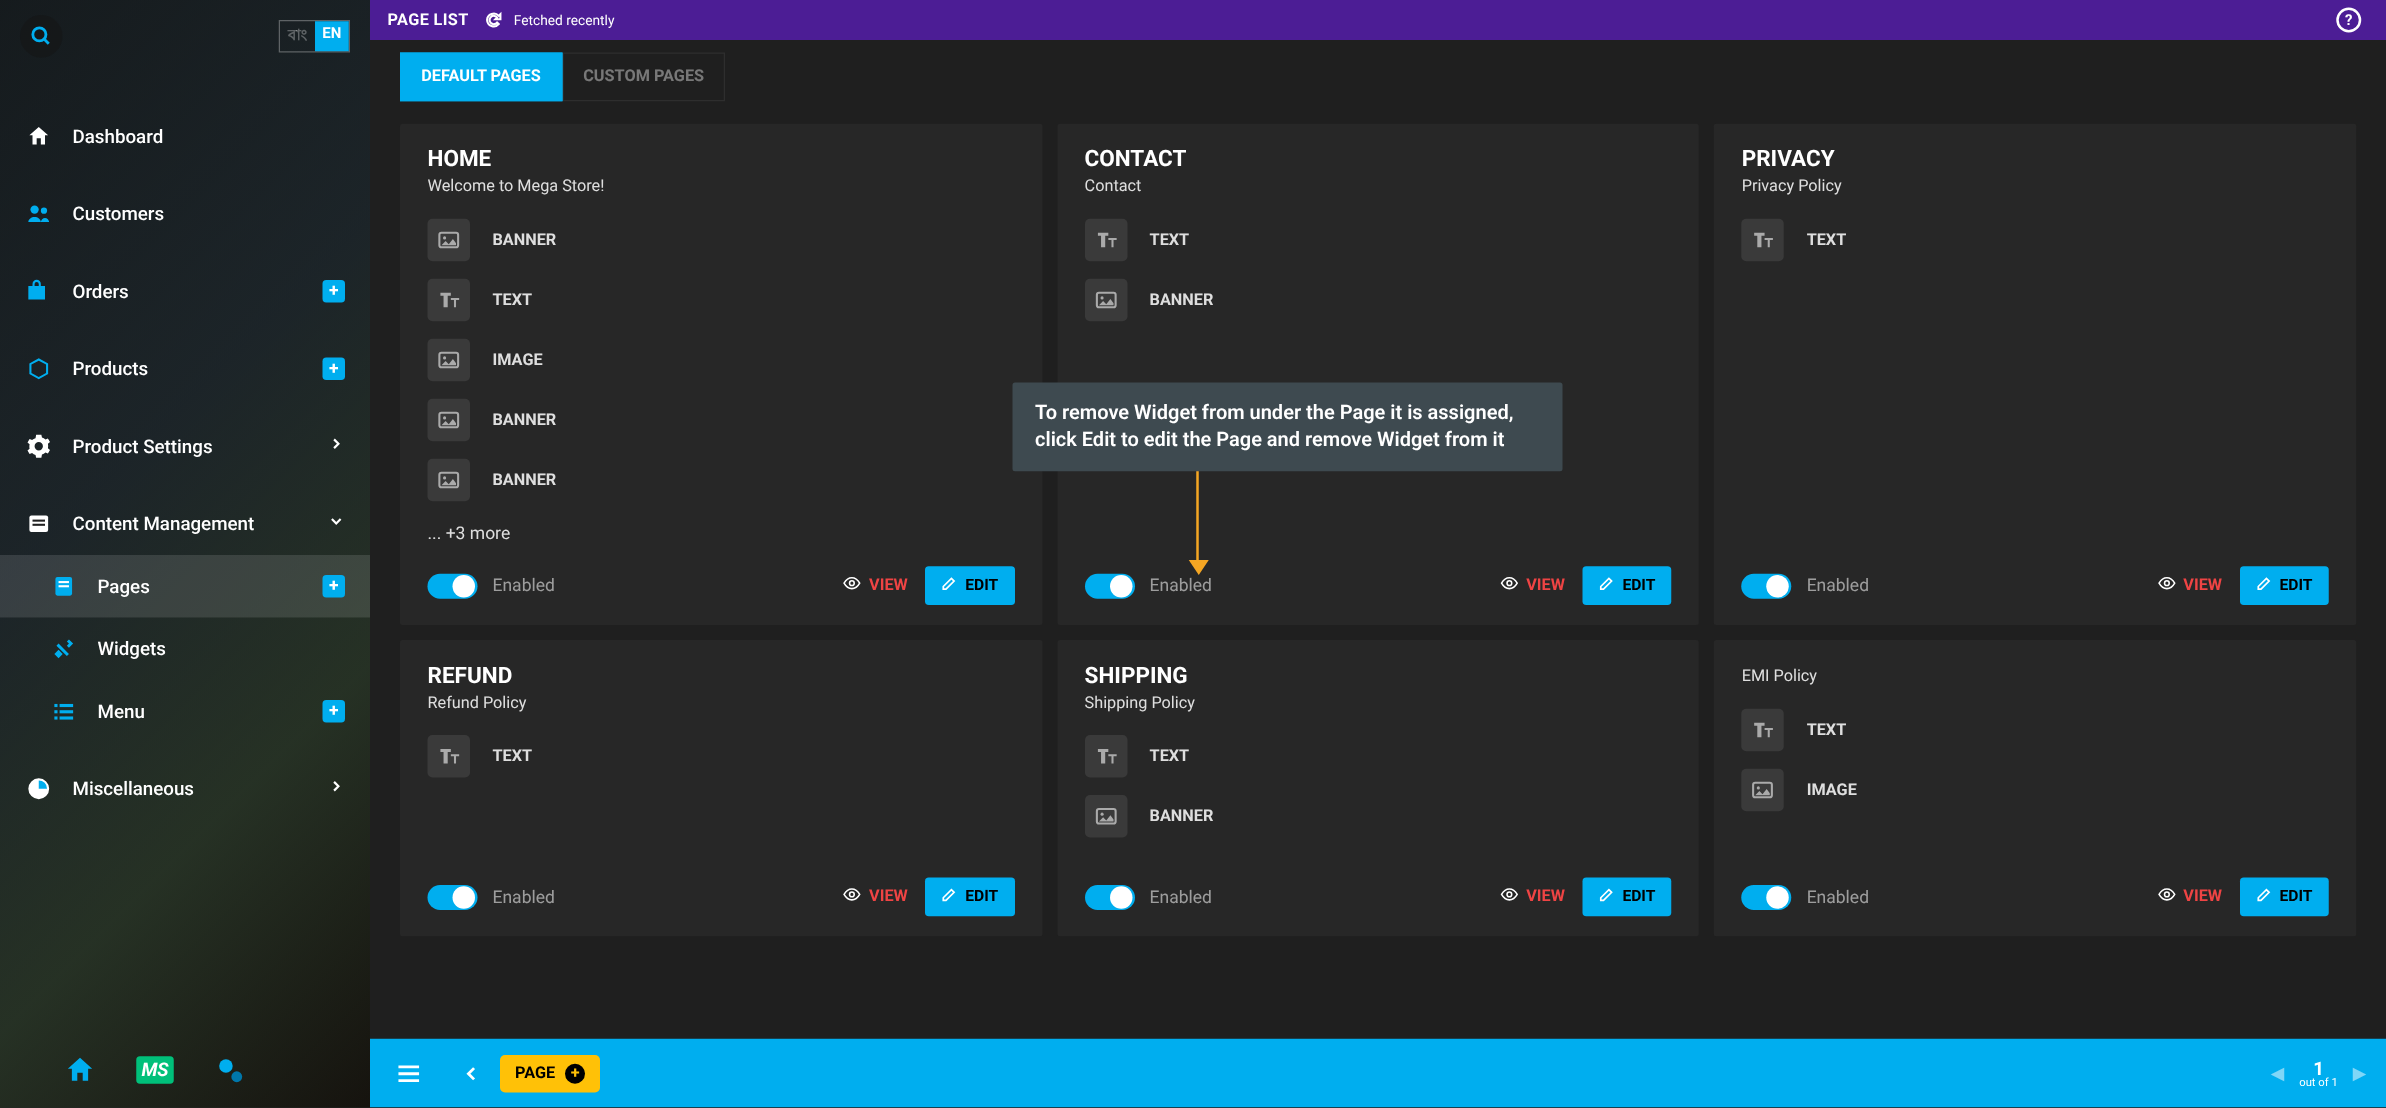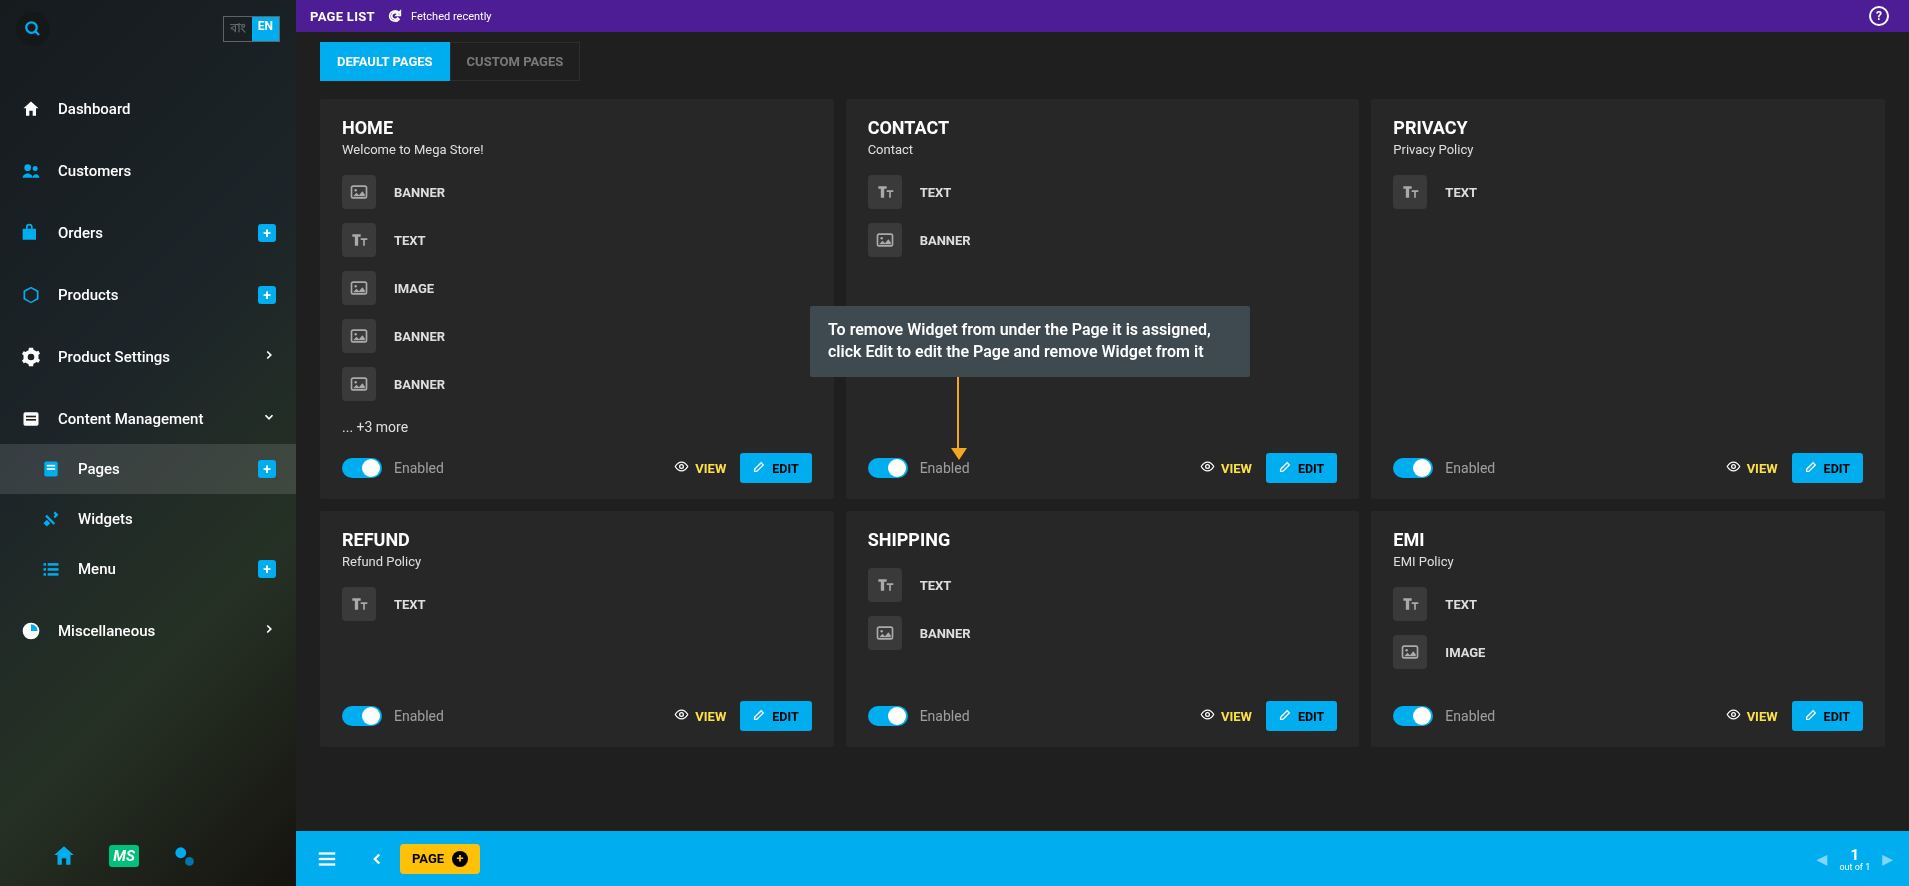--- a/index.html
+++ b/index.html
@@ -50,21 +50,21 @@
 .widget-row { display: flex; align-items: center; margin-bottom: 14px; }
 .widget-icon { width: 34px; height: 34px; background: #3a3a3a; border-radius: 4px; display: flex; align-items: center; justify-content: center; color: #aaa; margin-right: 18px; }
 .widget-label { font-size: 13px; font-weight: 700; color: rgba(255,255,255,0.85); }
 .more-text { font-size: 14px; color: rgba(255,255,255,0.85); margin-top: 4px; }
 .card-footer { display: flex; align-items: center; margin-top: auto; padding-top: 18px; }
 .toggle { width: 40px; height: 20px; border-radius: 10px; background: #00aeef; position: relative; margin-right: 12px; }
 .toggle::after { content: ""; position: absolute; left: 2px; top: 1px; width: 18px; height: 18px; background: #fff; border-radius: 50%; }
 .toggle.on::after { left: 20px; }
 .enabled-text { font-size: 14px; color: rgba(255,255,255,0.55); }
 .card-footer .spacer { flex: 1; }
-.view-link { display: flex; align-items: center; font-size: 13px; font-weight: 700; color: #fde047; margin-right: 14px; cursor: pointer; }
+.view-link { display: flex; align-items: center; font-size: 13px; font-weight: 700; color: #ef4444; margin-right: 14px; cursor: pointer; }
 .eye { margin-right: 6px; }
 .edit-btn { background: #00aeef; color: #000000; font-size: 12.5px; font-weight: 700; padding: 7px 13px; border-radius: 3px; display: flex; align-items: center; cursor: pointer; }
 .edit-btn .pencil { margin-right: 6px; }
 
 
 .tooltip-box { position: absolute; left: 514px; top: 278px; background: #3e4a50; padding: 13px 18px; border-radius: 2px; max-width: 440px; font-size: 16px; font-weight: 600; line-height: 1.4; color: #fff; z-index: 10; margin-top: 28px; }
 .arrow-line { position: absolute; left: 661px; top: 342px; width: 2px; height: 108px; background: #f5a623; z-index: 9; }
 .arrow-head { position: absolute; left: 655px; top: 448px; width: 0; height: 0; border-left: 8px solid transparent; border-right: 8px solid transparent; border-top: 12px solid #f5a623; z-index: 9; }
 
 
@@ -422,20 +422,21 @@
             <div class="edit-btn">
               <span class="pencil"><svg width="13" height="13" viewBox="0 0 24 24" fill="none" stroke="#fff" stroke-width="2.5">
                   <path d="M3 17l12-12 4 4-12 12H3v-4z"></path>
                 </svg></span>
               <span>EDIT</span>
             </div>
           </div>
         </div>
         <div class="card">
           <div class="card-title">SHIPPING</div>
+          <div class="card-sub">Shipping Policy</div>
           <div class="widget-list">
             <div class="widget-row">
               <div class="widget-icon">
                 <svg width="20" height="20" viewBox="0 0 24 24" fill="#aaa">
                   <path d="M4 5h10v3H11v11H7V8H4V5zm10 5h8v2h-3v7h-2v-7h-3v-2z"></path>
                 </svg>
               </div>
               <div class="widget-label">TEXT</div>
             </div>
             <div class="widget-row">
@@ -462,21 +463,20 @@
             </div>
             <div class="edit-btn">
               <span class="pencil"><svg width="13" height="13" viewBox="0 0 24 24" fill="none" stroke="#fff" stroke-width="2.5">
                   <path d="M3 17l12-12 4 4-12 12H3v-4z"></path>
                 </svg></span>
               <span>EDIT</span>
             </div>
           </div>
         </div>
         <div class="card">
-          <div class="card-title">EMI</div>
           <div class="card-sub">EMI Policy</div>
           <div class="widget-list">
             <div class="widget-row">
               <div class="widget-icon">
                 <svg width="20" height="20" viewBox="0 0 24 24" fill="#aaa">
                   <path d="M4 5h10v3H11v11H7V8H4V5zm10 5h8v2h-3v7h-2v-7h-3v-2z"></path>
                 </svg>
               </div>
               <div class="widget-label">TEXT</div>
             </div>

